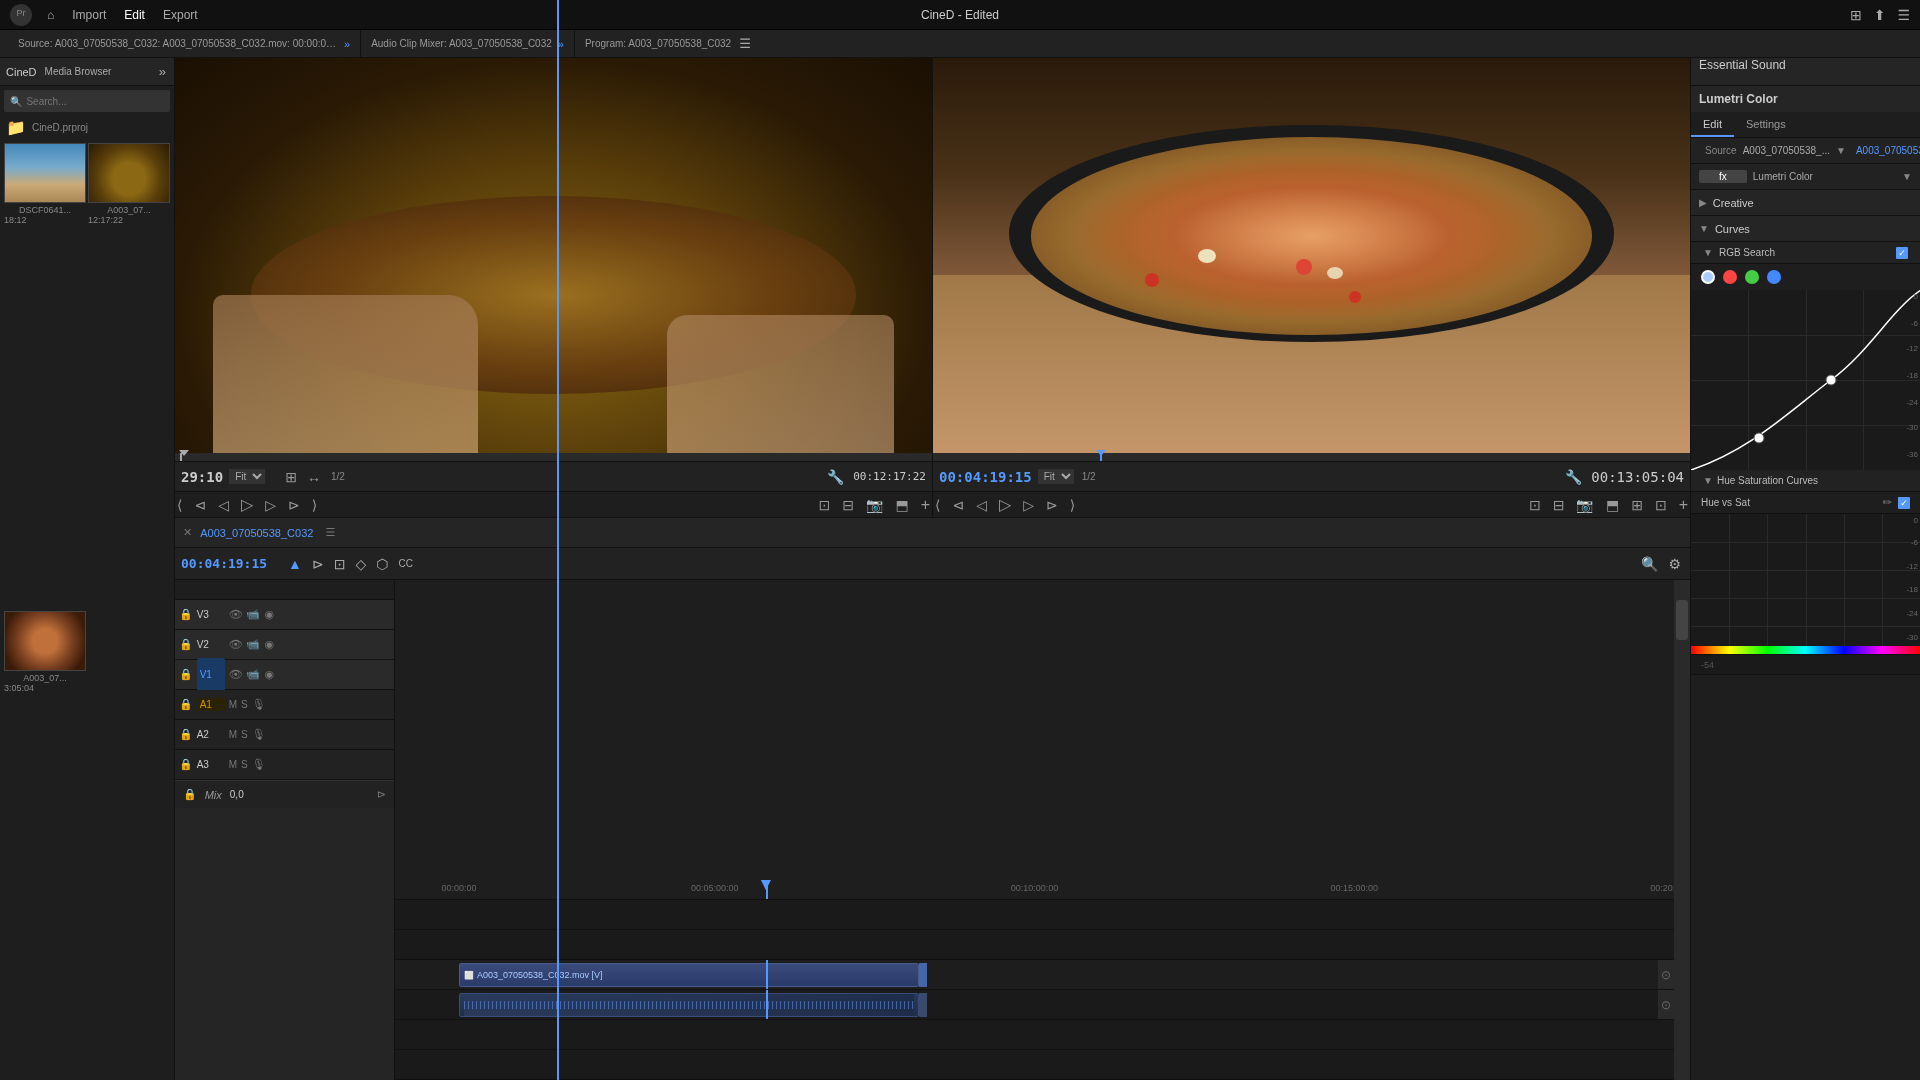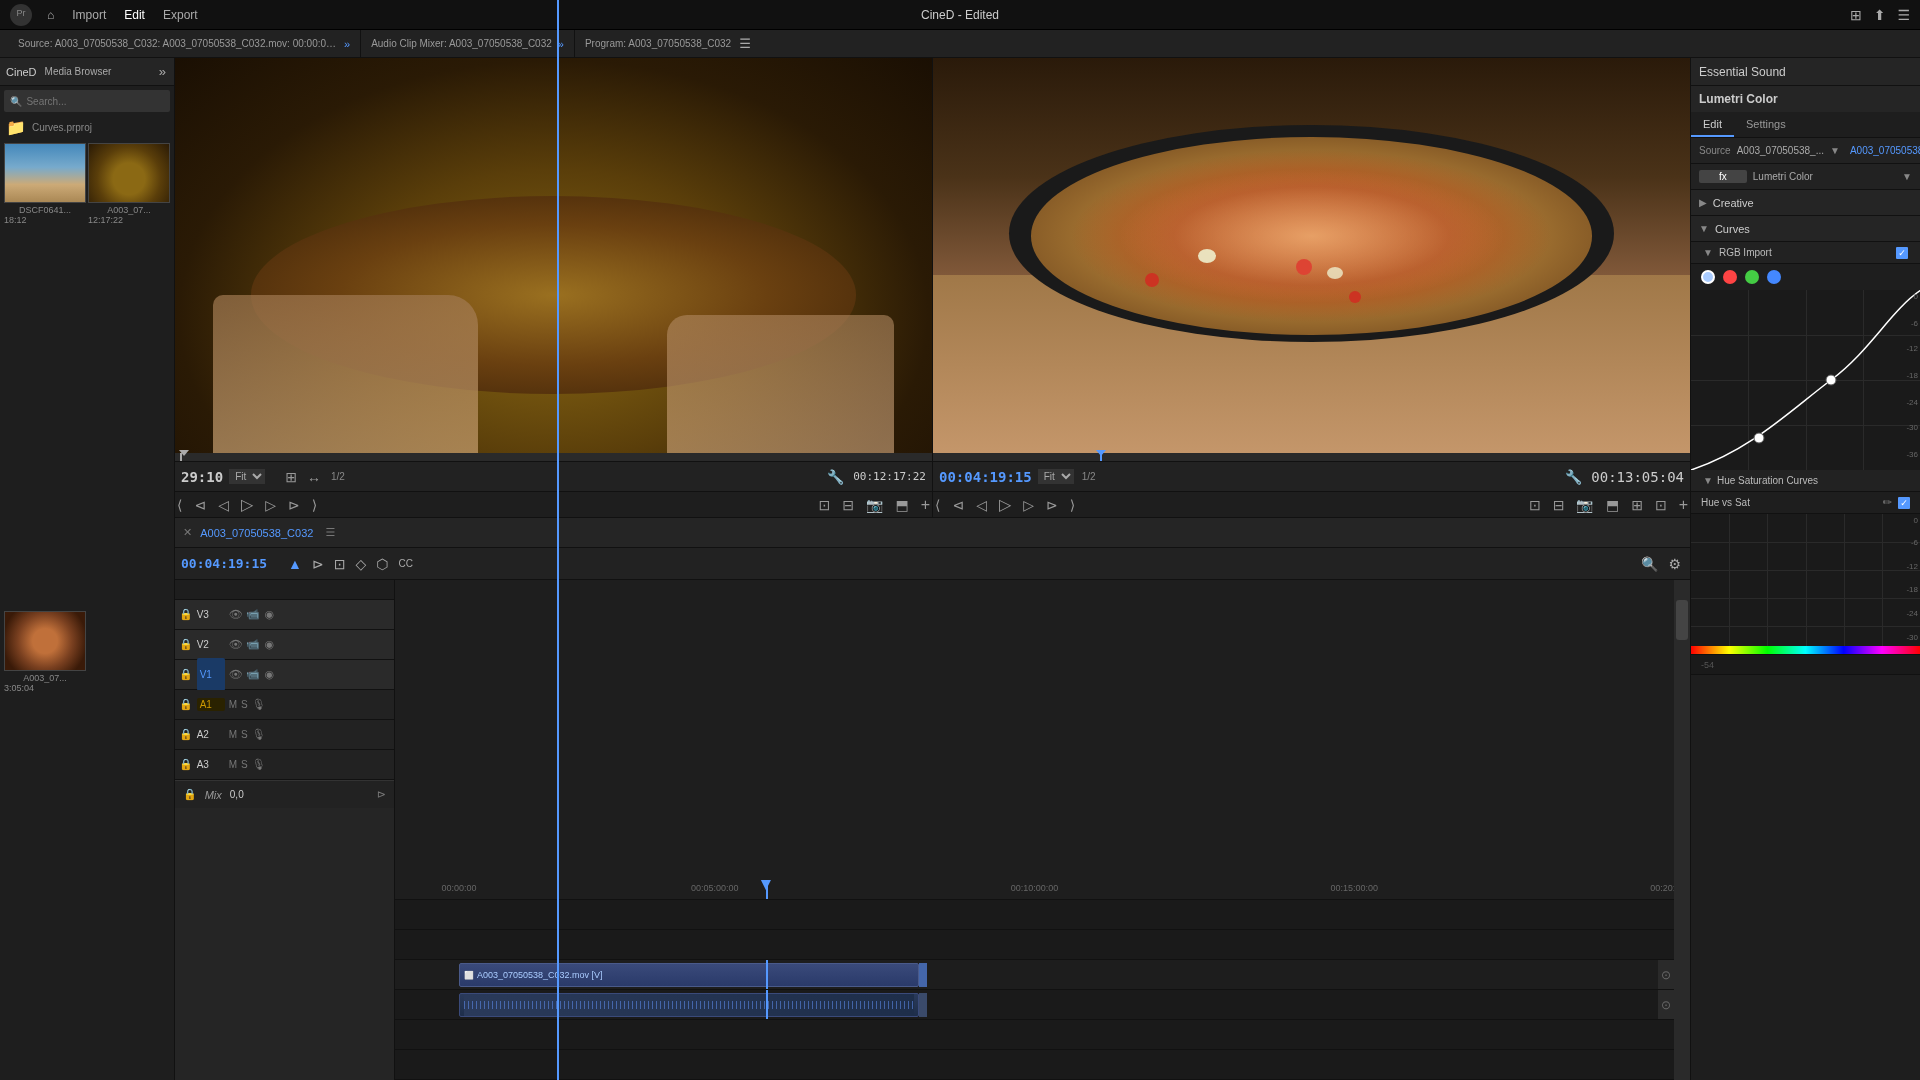--- a/index.html
+++ b/index.html
@@ -386,21 +386,21 @@
       background: #1e1e1e;
       border-left: 1px solid #111;
       display: flex;
       flex-direction: column;
       overflow-y: auto;
     }
     .right-panel-header {
       height: 28px;
       background: #252525;
       display: flex;
-      align-items: center;
+      align-items: flex-start;
       padding: 0 8px;
       border-bottom: 1px solid #111;
       font-size: 12px;
       color: #ccc;
     }
     .lumetri-section {
       border-bottom: 1px solid #111;
     }
     .lumetri-header {
       height: 26px;
@@ -428,21 +428,21 @@
     }
     .lumetri-tab.active {
       color: #ccc;
       border-bottom: 2px solid #5599ff;
     }
     .source-row {
       height: 26px;
       background: #222;
       display: flex;
       align-items: center;
-      padding: 0 8px;
+      padding: 0 14px;
       gap: 6px;
       font-size: 10px;
       color: #888;
       border-bottom: 1px solid #111;
     }
     .fx-row {
       height: 26px;
       background: #222;
       display: flex;
       align-items: center;
@@ -676,21 +676,21 @@
       <div class="panel-tab-icons">
         <button class="panel-bar-btn">»</button>
       </div>
     </div>
     <div class="search-bar">
       <span style="color:#666;margin-right:4px;font-size:10px;">🔍</span>
       <input type="text" placeholder="Search..." style="">
     </div>
     <div style="display:flex;align-items:center;padding:2px 4px;gap:4px;">
       <button class="panel-bar-btn" style="font-size:16px;">📁</button>
-      <span style="font-size:10px;color:#888;">Curves.prproj</span>
+      <span style="font-size:10px;color:#888;">CineD.prproj</span>
     </div>
     <div class="media-grid">
 
       <div class="media-item">
         <div class="media-thumb">
           <div class="sky-thumb"></div>
         </div>
         <div class="media-thumb-label">DSCF0641...</div>
         <div class="media-duration">18:12</div>
       </div>
@@ -994,21 +994,21 @@
 
       <div class="section-row">
         <span class="section-arrow">▼</span>
         <span class="section-title">Curves</span>
       </div>
 
       <div class="curves-section">
 
         <div class="subsection-row">
           <span class="section-arrow">▼</span>
-          <span class="subsection-title">RGB Import</span>
+          <span class="subsection-title">RGB Search</span>
           <div class="panel-checkbox" style="margin-left:auto;">✓</div>
         </div>
 
         <div class="rgb-color-row">
           <div class="color-dot" style="background:#aaccff;border:2px solid #fff;"></div>
           <div class="color-dot" style="background:#ff4444;"></div>
           <div class="color-dot" style="background:#44cc44;"></div>
           <div class="color-dot" style="background:#4488ff;"></div>
         </div>
 

